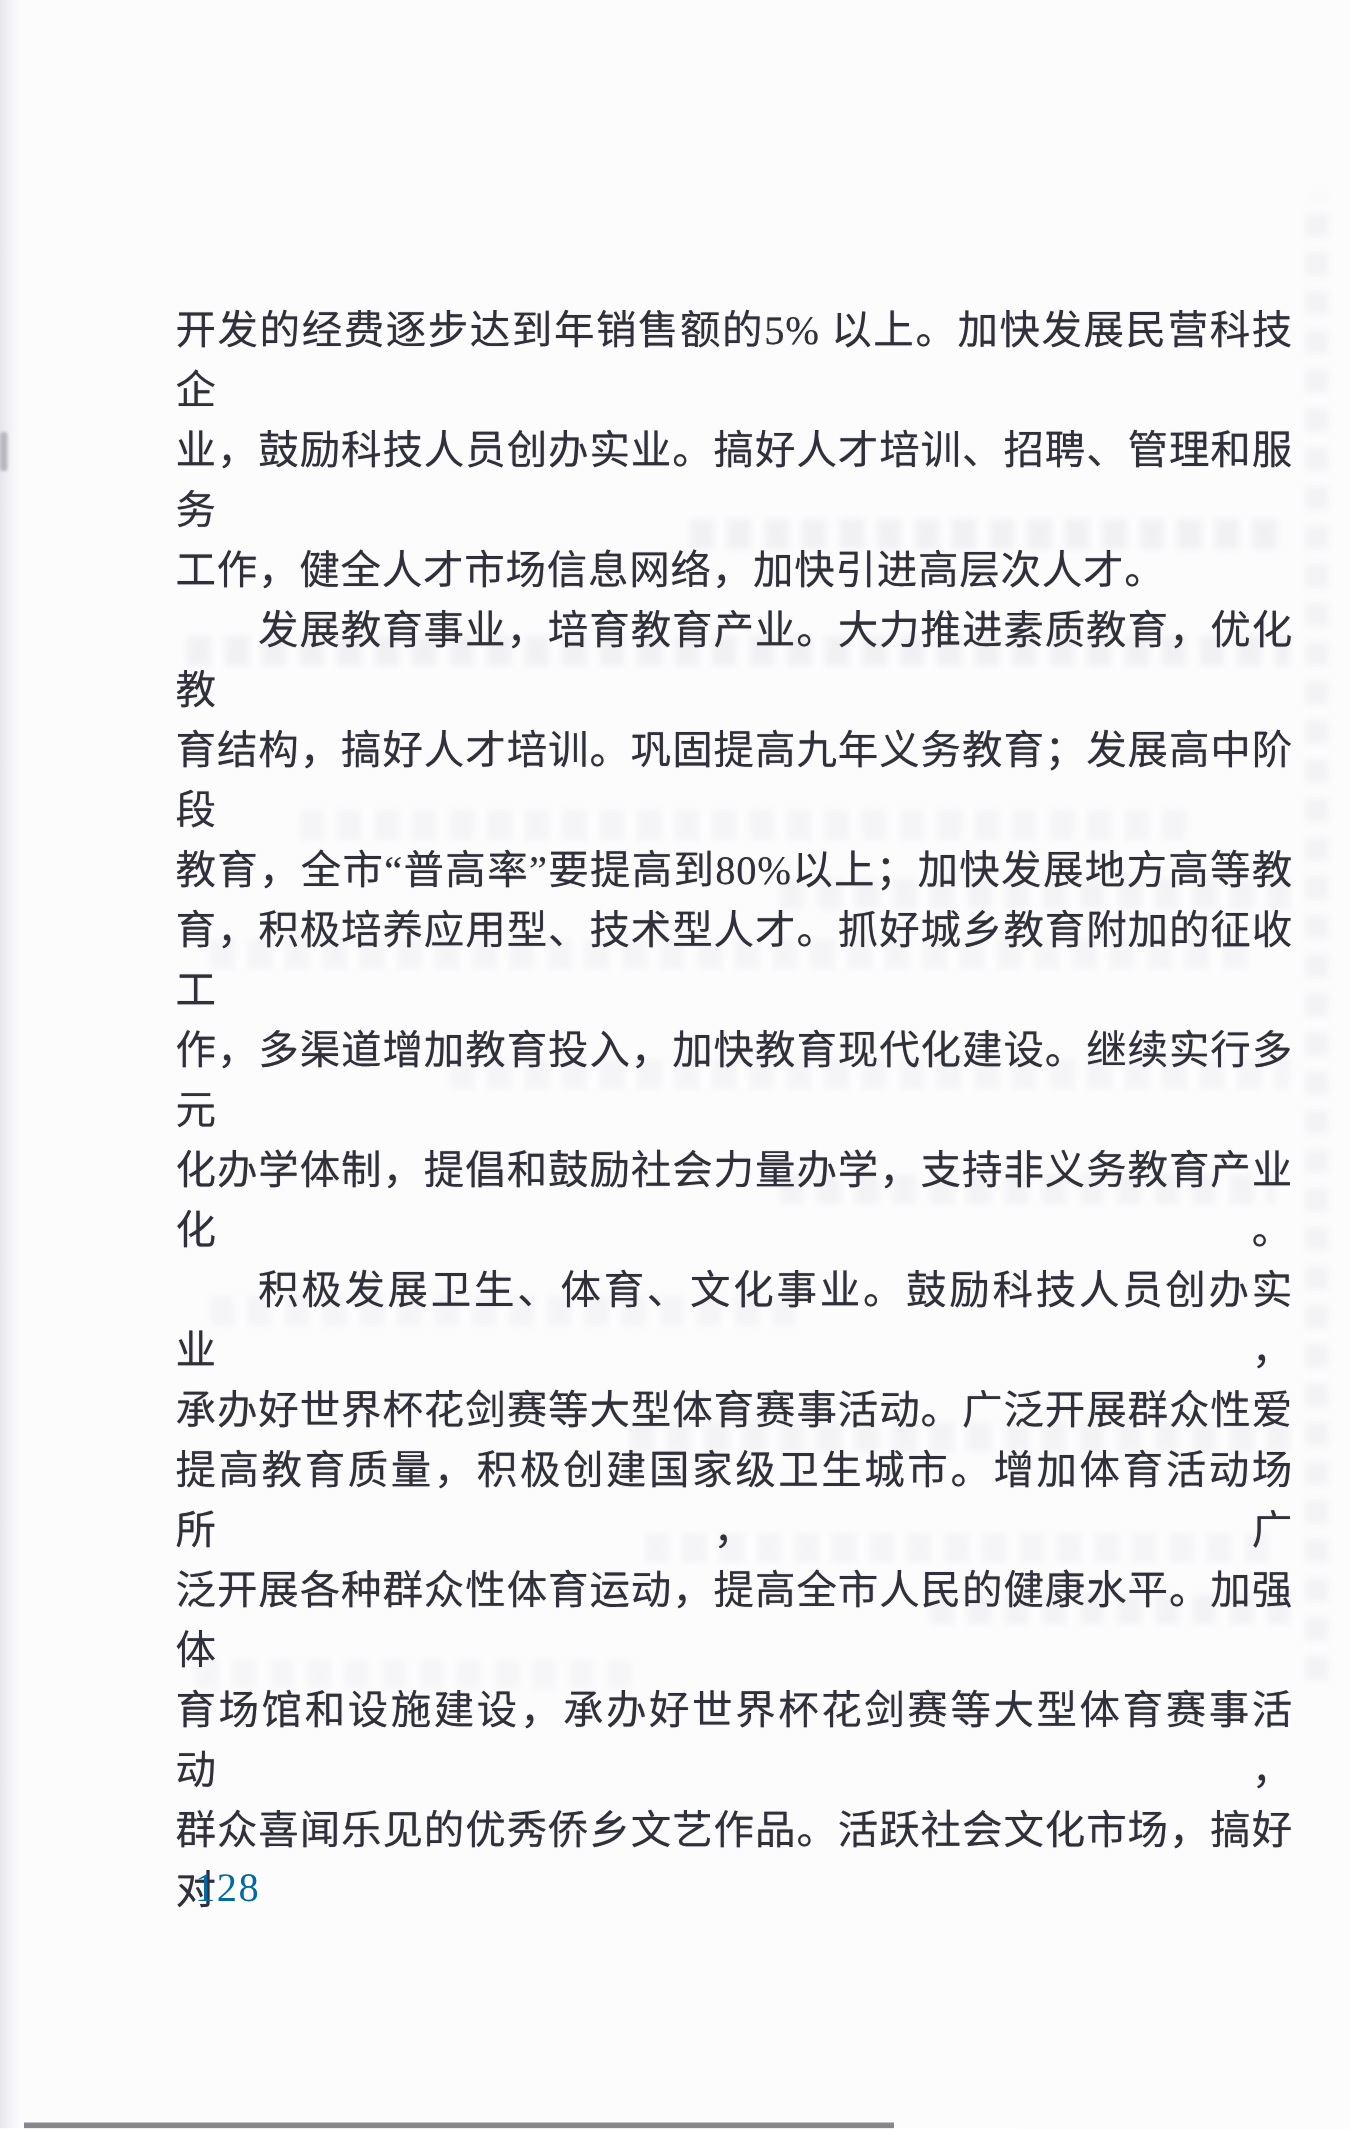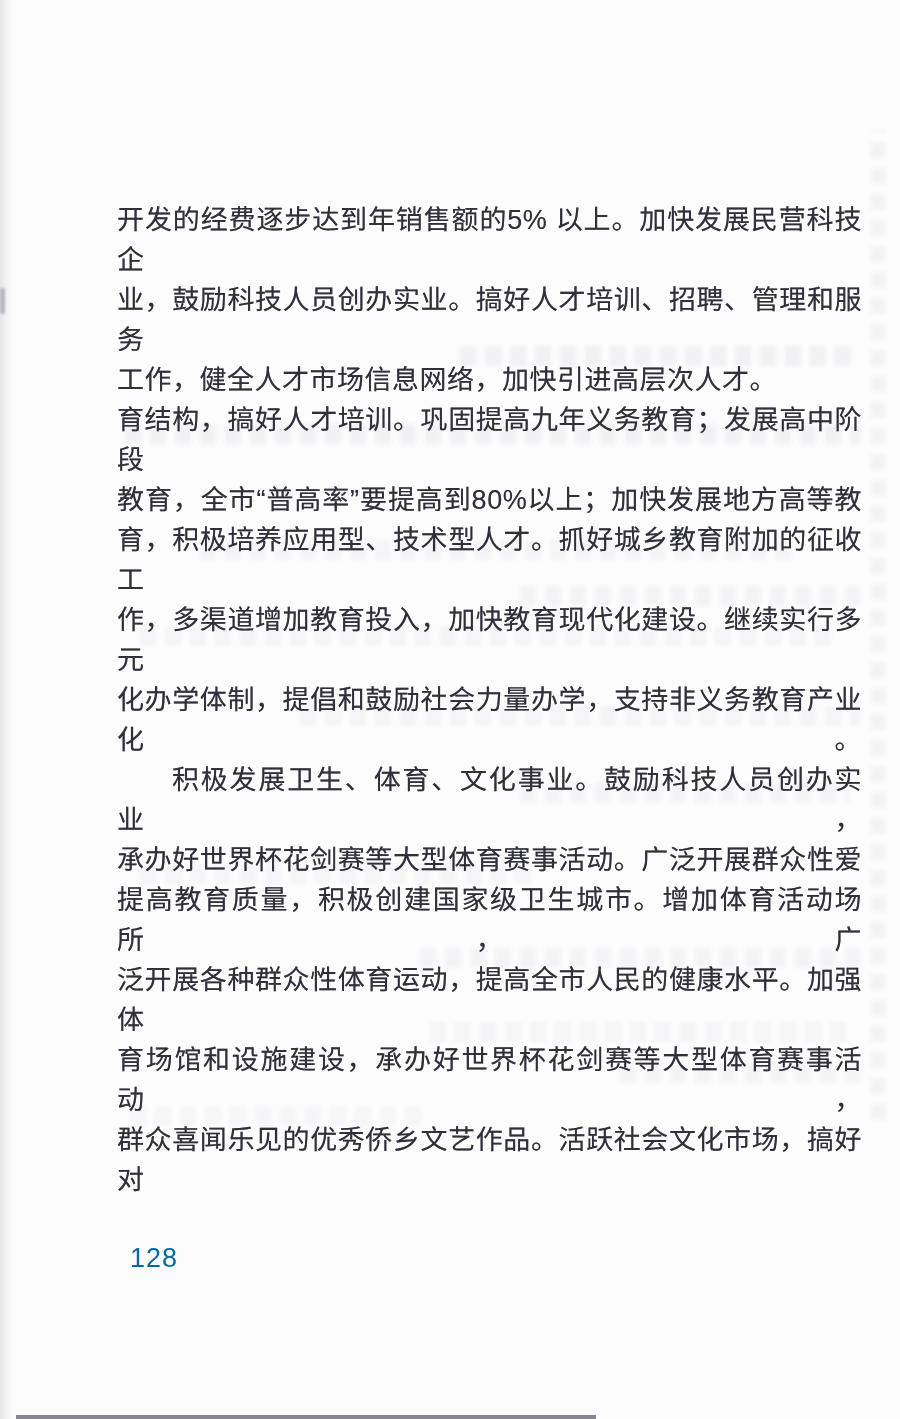--- a/index.html
+++ b/index.html
@@ -6,21 +6,21 @@
     margin: 0;
     padding: 0;
     background: #ffffff;
   }
   .page {
     position: relative;
     width: 900px;
     height: 1419px;
     background: #fcfcfd;
     overflow: hidden;
-    font-family: Liberation Sans, sans-serif;
+    font-family: Liberation Serif, serif;
   }
   
   .left-edge {
     position: absolute;
     left: 0; top: 0;
     width: 14px; height: 1419px;
     background: linear-gradient(to right, #e6e6ea 0px, #f2f2f5 6px, rgba(252,252,253,0) 14px);
   }
   .edge-smudge {
     position: absolute;
@@ -106,20 +106,21 @@
   <div class="ghost" style="left:130px; top:1106px; width:300px; opacity:.25;"></div>
   <div class="ghost v" style="left:870px; top:130px; height:990px; opacity:.4;"></div>
 
   <main class="text-block" id="text-block">
       <div class="para">
         <div class="line fill">开发的经费逐步达到年销售额的5% 以上。加快发展民营科技企</div>
         <div class="line fill">业，鼓励科技人员创办实业。搞好人才培训、招聘、管理和服务</div>
         <div class="line">工作，健全人才市场信息网络，加快引进高层次人才。</div>
       </div>
       <div class="para">
+        <div class="line fill indent">发展教育事业，培育教育产业。大力推进素质教育，优化教</div>
         <div class="line fill">育结构，搞好人才培训。巩固提高九年义务教育；发展高中阶段</div>
         <div class="line fill">教育，全市“普高率”要提高到80%以上；加快发展地方高等教</div>
         <div class="line fill">育，积极培养应用型、技术型人才。抓好城乡教育附加的征收工</div>
         <div class="line fill">作，多渠道增加教育投入，加快教育现代化建设。继续实行多元</div>
         <div class="line fill">化办学体制，提倡和鼓励社会力量办学，支持非义务教育产业化。</div>
       </div>
       <div class="para">
         <div class="line fill indent">积极发展卫生、体育、文化事业。鼓励科技人员创办实业，</div>
         <div class="line fill">承办好世界杯花剑赛等大型体育赛事活动。广泛开展群众性爱</div>
         <div class="line fill">提高教育质量，积极创建国家级卫生城市。增加体育活动场所，广</div>

